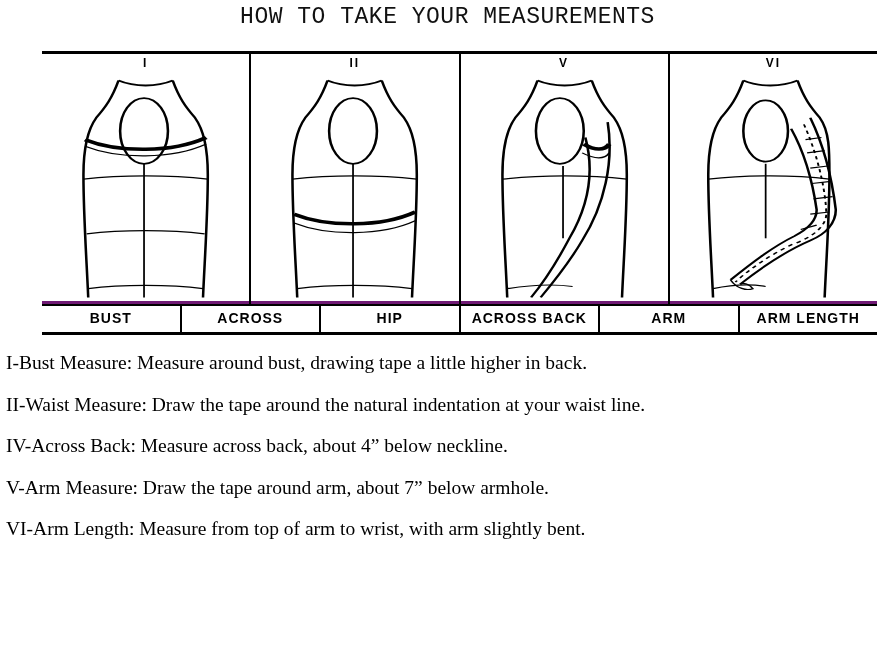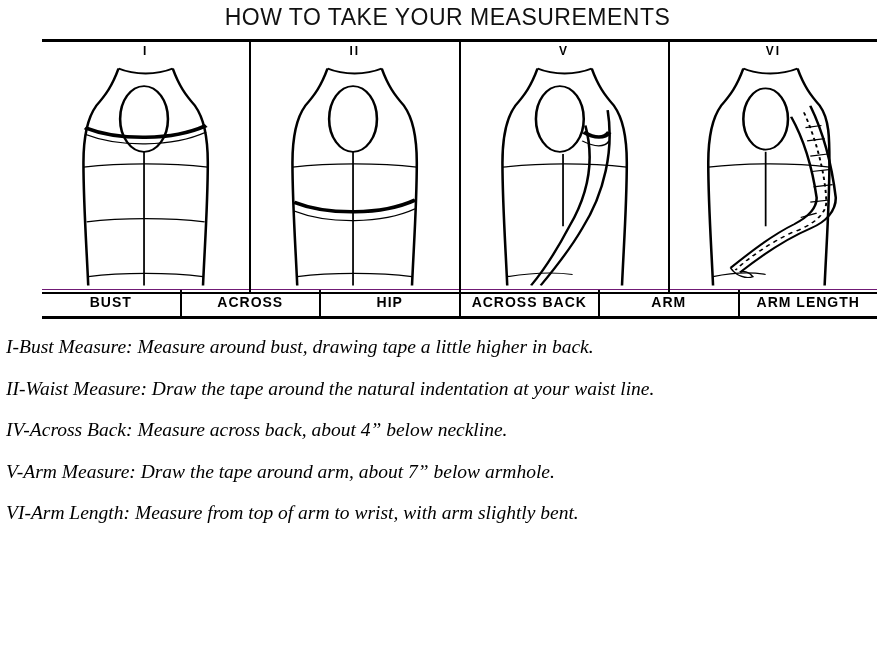--- a/index.html
+++ b/index.html
@@ -14,25 +14,25 @@
     color: #000000;
     overflow: hidden;
   }
   .page {
     position: relative;
     width: 895px;
     height: 672px;
   }
   .title {
     text-align: center;
-    font-family: Liberation Sans, sans-serif;
+    font-family: Liberation Mono, monospace;
     font-size: 23px;
     letter-spacing: 0.5px;
     padding-top: 4px;
-    padding-bottom: 8px;
+    padding-bottom: 21px;
     color: #111;
   }
   .figure {
     position: relative;
     margin: 0 18px 0 42px;
     height: 250px;
   }
   .figure-frame {
     position: relative;
     height: 250px;
@@ -69,39 +69,38 @@
   }
   .panel-art svg {
     display: block;
     width: 100%;
     height: 100%;
   }
   .labels-row {
     display: flex;
     margin: 0 18px 0 42px;
     border-bottom: 3px solid #000;
-    border-top: 1px solid #701a75;
+    border-top: 5px solid #701a75;
     height: 26px;
   }
   .label-cell {
     flex: 1 1 0;
     border-right: 2px solid #000;
     text-align: center;
     font-family: "Liberation Sans", sans-serif;
     font-weight: bold;
     font-size: 14px;
     letter-spacing: 1px;
     line-height: 24px;
   }
   .label-cell:last-child {
     border-right: none;
   }
   .instructions {
     margin: 18px 0 16px 6px;
-    font-style: italic;
   }
   .instruction {
     font-family: "Liberation Serif", serif;
     font-size: 19.5px;
     line-height: 1.0;
     margin-bottom: 22px;
     color: #000;
   }
   .ln {
     stroke: #000;

